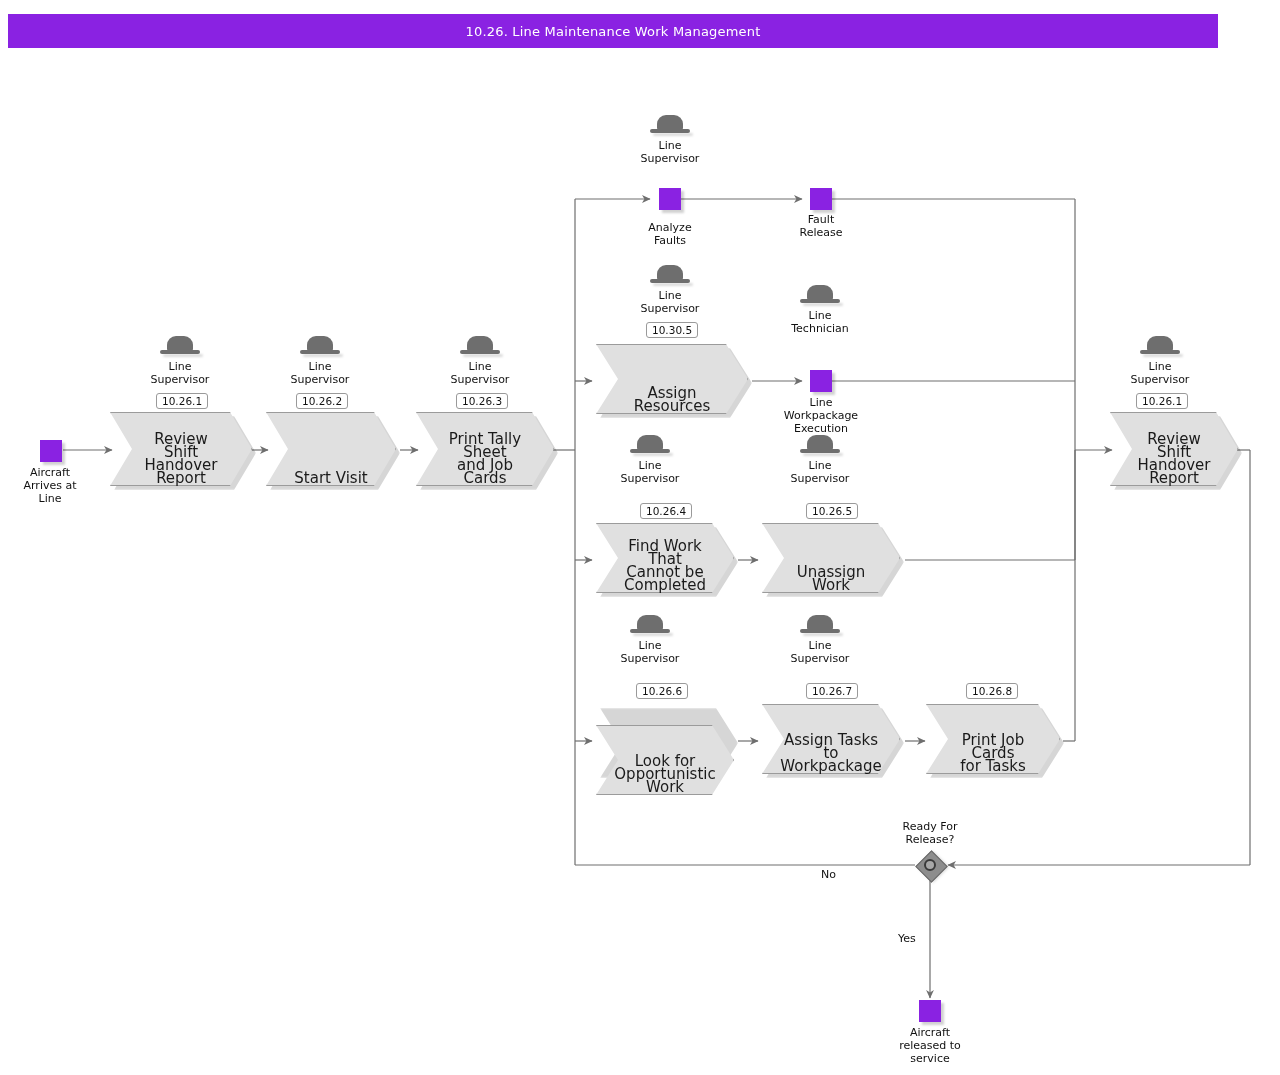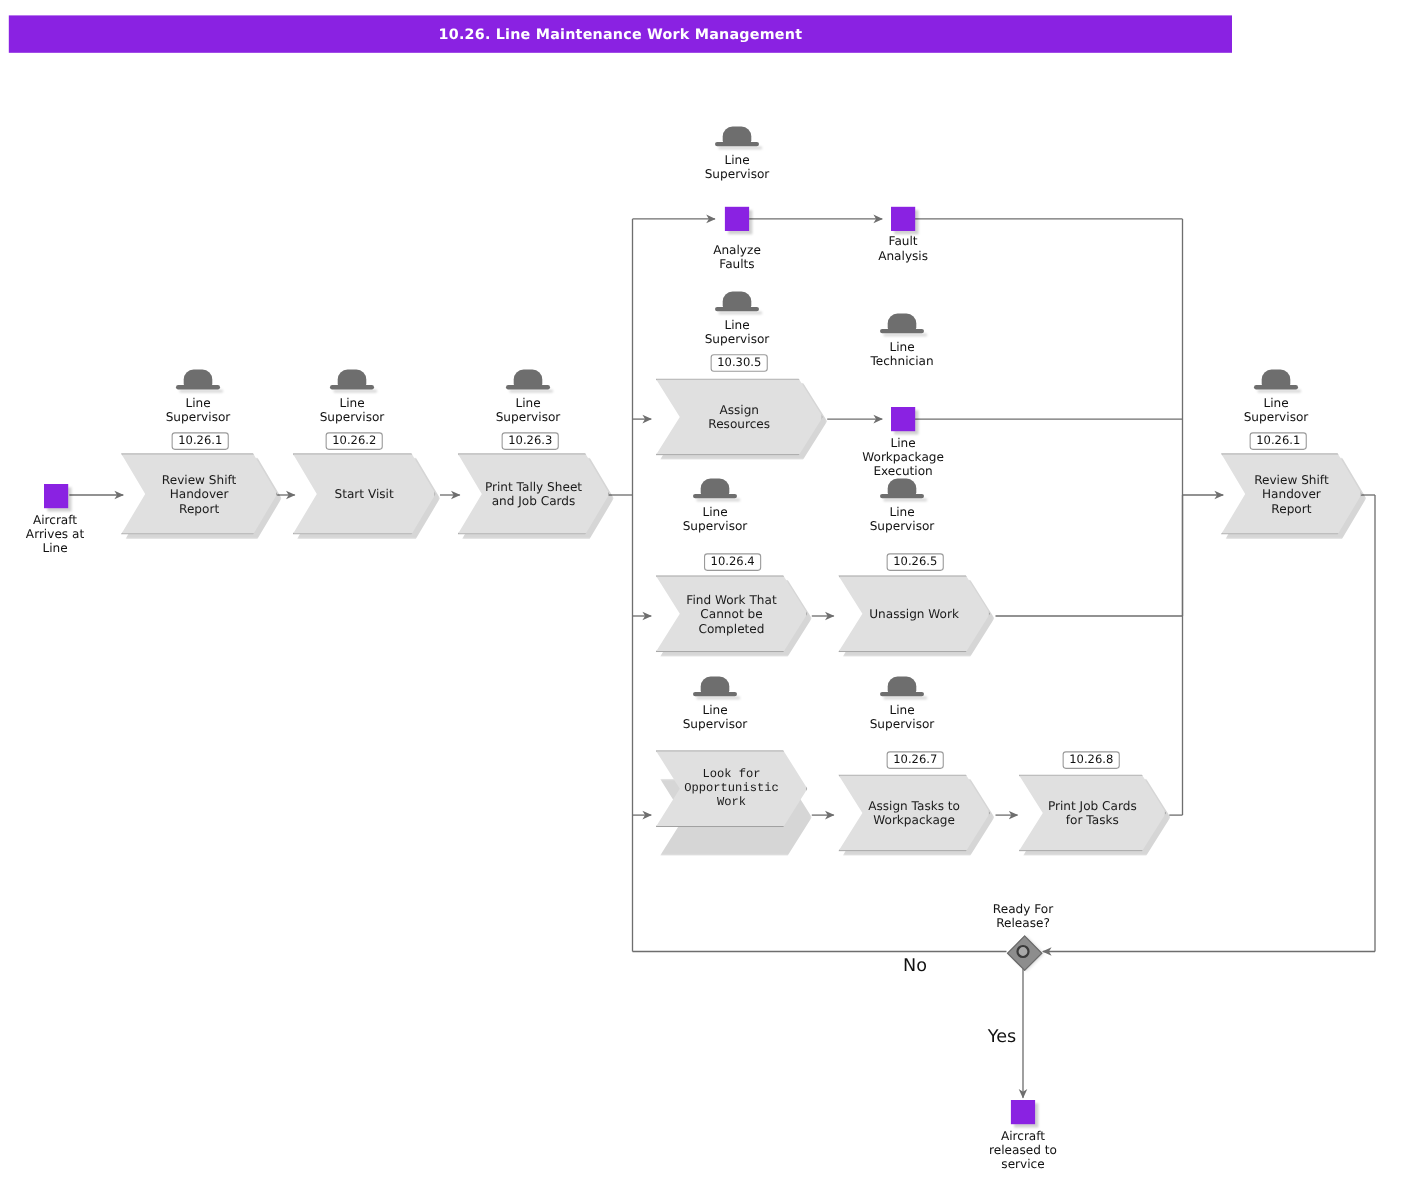--- a/index.html
+++ b/index.html
@@ -1,22 +1,22 @@
 <!DOCTYPE html>
 <html><head>
 <meta charset="utf-8">
 <style>
   html,body{margin:0;padding:0;background:#ffffff;}
   body{width:1280px;height:1075px;font-family:"DejaVu Sans",sans-serif;position:relative;overflow:hidden;}
 
   #header{
-    position:absolute;left:8px;top:14px;width:1112px;height:34px;
+    position:absolute;left:8px;top:14px;width:1210px;height:34px;
     background:#8a22e2;color:#ffffff;
     display:flex;align-items:center;justify-content:center;
-    font-size:13px;font-weight:bold;letter-spacing:.2px;
+    font-size:13px;font-weight:normal;letter-spacing:.2px;
   }
 
   #canvas{position:absolute;left:0;top:0;width:1280px;height:1075px;}
   #wires{position:absolute;left:0;top:0;width:1280px;height:1075px;}
 
   
   .node{position:absolute;}
 
   
   .role{position:absolute;text-align:center;width:120px;}
@@ -41,22 +41,22 @@
     border:1px solid #9a9a9a;border-radius:3px;padding:1px 5px;
     white-space:nowrap;line-height:12px;
   }
 
   
   .task{
     position:absolute;
     background:#e0e0e0;
     border:1px solid #9b9b9b;
     clip-path:polygon(0 0, calc(100% - 22px) 0, 100% 50%, calc(100% - 22px) 100%, 0 100%, 22px 50%);
-    display:flex;align-items:center;justify-content:center;
-    text-align:center;font-size:11px;color:#1a1a1a;line-height:13px;
+    display:flex;align-items:flex-end;justify-content:center;
+    text-align:center;font-size:15px;color:#1a1a1a;line-height:13px;
     padding:0 26px;box-sizing:border-box;
   }
   .taskshadow{
     position:absolute;background:rgba(0,0,0,.16);
     clip-path:polygon(0 0, calc(100% - 22px) 0, 100% 50%, calc(100% - 22px) 100%, 0 100%, 22px 50%);
     filter:blur(1.2px);
   }
 
   
   .sq{position:absolute;width:22px;height:22px;background:#8a22e2;}
@@ -70,21 +70,21 @@
     background:#8d8d8d;border:1px solid #6a6a6a;transform:rotate(45deg);
   }
   .gw .ring{
     position:absolute;left:9px;top:9px;width:12px;height:12px;
     border:2px solid #3a3a3a;border-radius:50%;background:#a8a8a8;box-sizing:border-box;
   }
   .gwshadow{position:absolute;width:22px;height:22px;background:rgba(0,0,0,.18);
     transform:rotate(45deg);filter:blur(1.4px);}
   .gwlabel{position:absolute;text-align:center;font-size:11px;color:#111;line-height:13px;width:140px;}
 
-  .flowlabel{position:absolute;font-size:16px;color:#111;}
+  .flowlabel{position:absolute;font-size:11px;color:#111;}
 </style>
 </head>
 <body>
 
 <div id="header">
   <span>10.26. Line Maintenance Work Management</span>
 </div>
 
 <div id="canvas">
 
@@ -228,21 +228,21 @@
       <div>Analyze</div>
       <div>Faults</div>
     </div>
   </div>
 
   <div class="node">
     <div class="sqshadow" style="left:813px;top:191px;"></div>
     <div class="sq" style="left:810px;top:188px;"></div>
     <div class="sqlabel" style="left:751px;top:213px;">
       <div>Fault</div>
-      <div>Analysis</div>
+      <div>Release</div>
     </div>
   </div>
 
   <div class="node">
     <div class="role" style="left:610px;top:265px;">
       <div class="hat">
         <div class="shadow"></div>
           <div class="dome"></div>
           <div class="brim"></div>
       </div>
@@ -323,21 +323,21 @@
       <div class="hat">
         <div class="shadow"></div>
           <div class="dome"></div>
           <div class="brim"></div>
       </div>
       <div class="rlabel">Line</div>
       <div class="rlabel">Supervisor</div>
     </div>
     <div class="code" style="left:636px;top:683px;">10.26.6</div>
     <div class="taskshadow" style="left:600px;top:708px;width:138px;height:70px;"></div>
-    <div class="task" style="left:596px;top:682px;width:138px;height:70px;padding:0 22px;font-family:Liberation Mono, monospace;">
+    <div class="task" style="left:596px;top:725px;width:138px;height:70px;padding:0 22px;">
       <div>
         <div>Look for</div>
         <div>Opportunistic</div>
         <div>Work</div>
       </div>
     </div>
   </div>
 
   <div class="node">
     <div class="role" style="left:760px;top:615px;">

